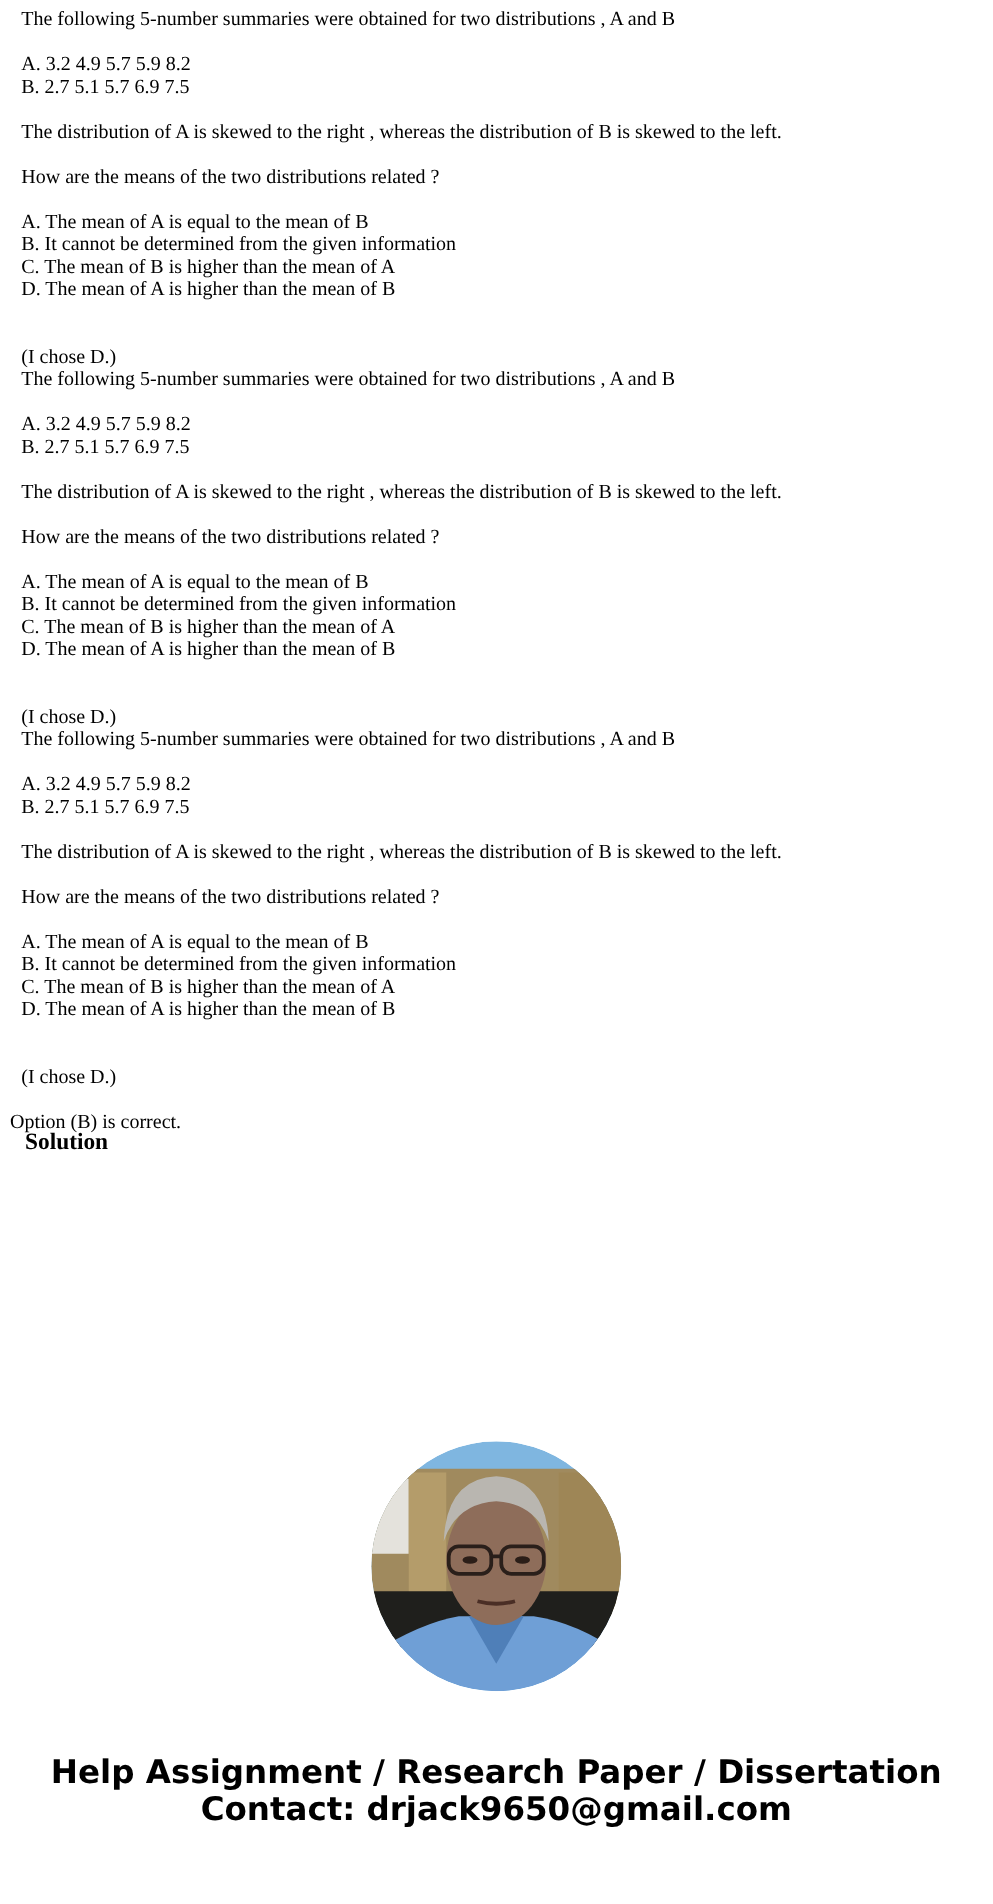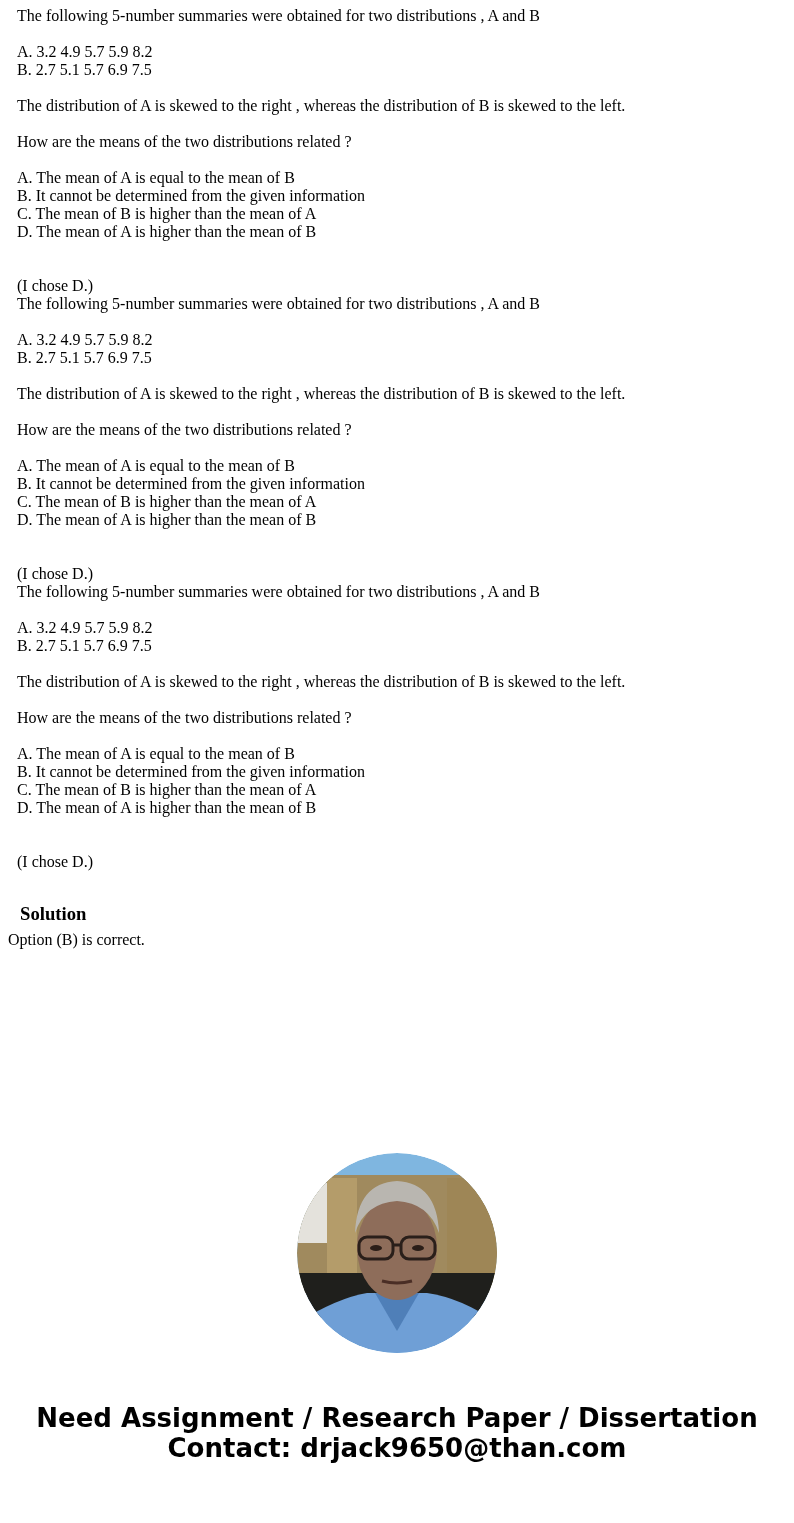--- a/index.html
+++ b/index.html
@@ -8,21 +8,21 @@
     font-family: "Liberation Serif", serif; font-size: 16px; color: #000;
   }
   .content { position: absolute; left: 17px; top: 7px; width: 780px; }
   .line { line-height: 18px; height: 18px; white-space: nowrap; }
   .gap { height: 18px; }
   .gap2 { height: 36px; }
   h3.solution-heading {
     font-family: "Liberation Serif", serif; font-size: 18.7px; font-weight: bold;
     margin: 12px; position: absolute; left: 8px; top: 891px; line-height: 22px;
   }
-  .answer { position: absolute; left: 8px; top: 931px; line-height: 18px; }
+  .answer { position: absolute; left: 8px; top: 889px; line-height: 18px; }
   .avatar {
     position: absolute; left: 297px; top: 1153px; width: 200px; height: 200px;
     border-radius: 50%; overflow: hidden;
   }
   .promo {
     position: absolute; left: 0; top: 1403px; width: 794px; text-align: center;
     font-family: "DejaVu Sans", sans-serif; font-weight: bold; font-size: 26px;
     line-height: 30px; color: #000;
   }
 </style>
@@ -111,15 +111,15 @@
       <rect x="104" y="84" width="34" height="22" rx="8" fill="none" stroke="#2a1f1a" stroke-width="3"></rect>
       <line x1="96" y1="92" x2="104" y2="92" stroke="#2a1f1a" stroke-width="3"></line>
       <ellipse cx="79" cy="95" rx="6" ry="3" fill="#2b1e18"></ellipse>
       <ellipse cx="121" cy="95" rx="6" ry="3" fill="#2b1e18"></ellipse>
       <path d="M85 128 Q100 132 115 128" stroke="#4a2e25" stroke-width="3" fill="none"></path>
     </g>
   </svg>
 </div>
 
 <div class="promo">
-  <div>Need Assignment / Research Paper / Dissertation</div>
-  <div>Contact: drjack9650@than.com</div>
+  <div>Help Assignment / Research Paper / Dissertation</div>
+  <div>Contact: drjack9650@gmail.com</div>
 </div>
 
 </body></html>

